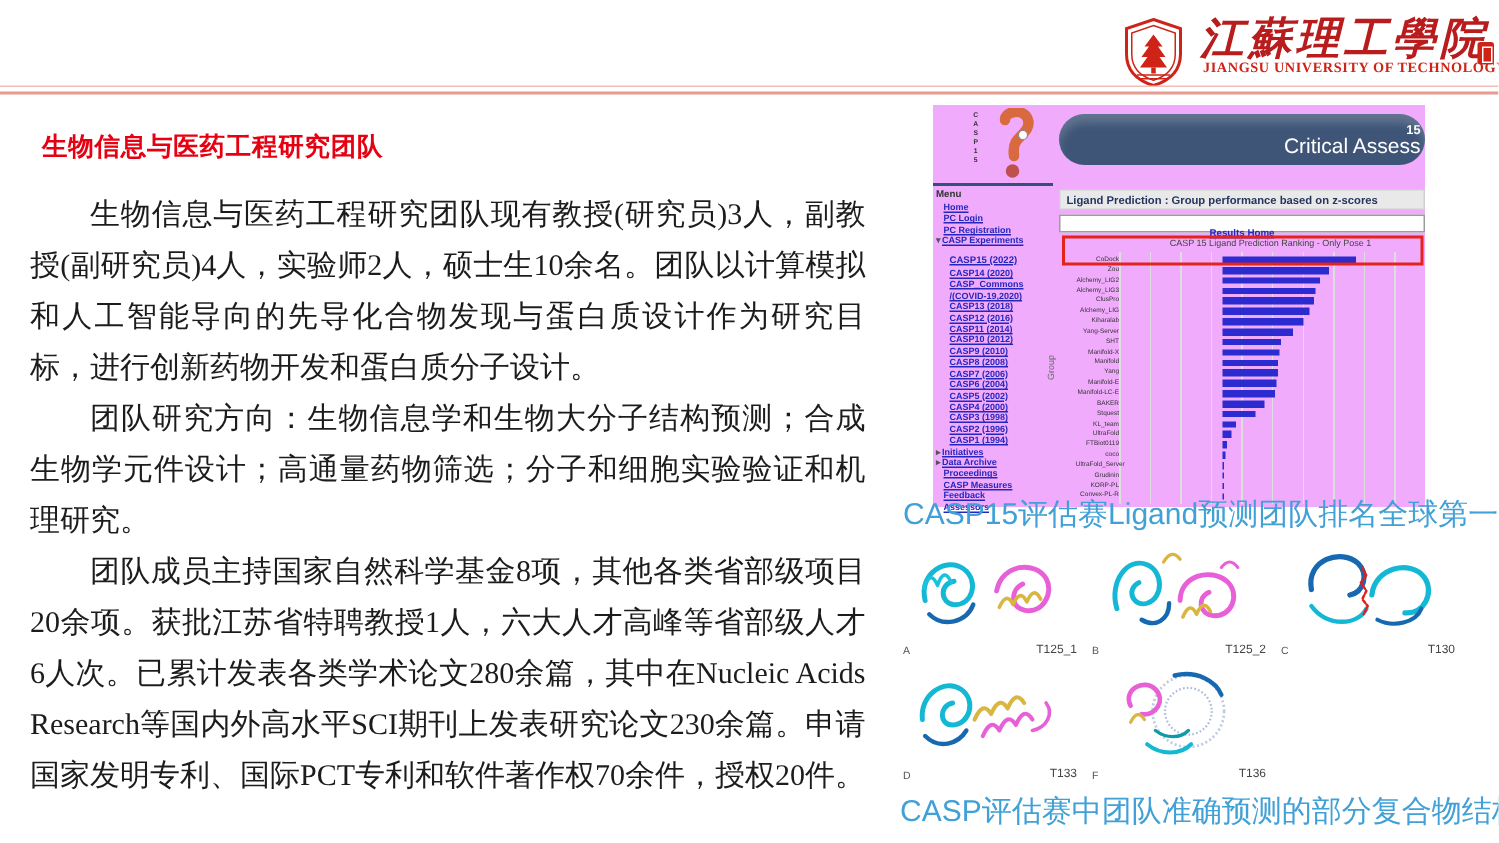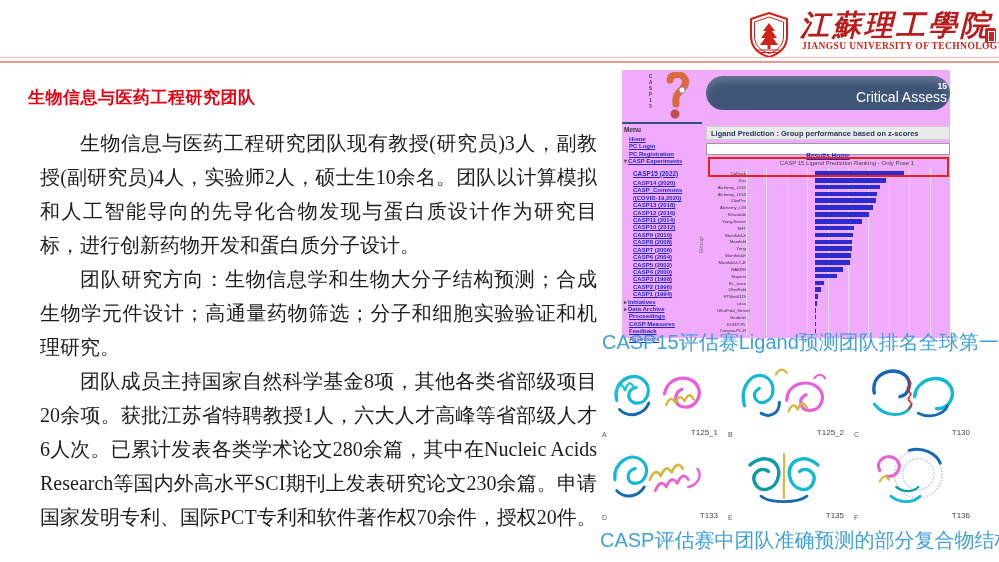--- a/index.html
+++ b/index.html
@@ -17,21 +17,21 @@
   .corner-seal { position:absolute; right:3px; top:28px; width:11px; height:15px;
                  background:#cf2317; border-radius:2px; }
   .corner-seal::after { content:""; position:absolute; left:3px; top:3px; width:5px; height:9px;
                  border:1px solid #fff; }
   .rule1 { position:absolute; left:0; top:57px; width:999px; height:1px; background:#f0bdb8; }
   .rule2 { position:absolute; left:0; top:61px; width:999px; height:2px; background:#e59a92; }
 
   
   .article-title { position:absolute; left:28px; top:86px; font-size:17px; font-weight:bold;
                    color:#e60012; letter-spacing:0.5px; }
-  .article-body { position:absolute; left:40px; top:126px; width:557px;
+  .article-body { position:absolute; left:20px; top:126px; width:557px;
                   font-family:"Liberation Serif", serif; font-size:20px; line-height:34px;
                   color:#1c1c1c; text-align:justify; }
   .article-body p { text-indent:2em; }
 
   
   .casp-box { position:absolute; left:622px; top:70px; width:328px; height:268px; background:#f0abfc; }
   .casp-logo { position:absolute; left:18px; top:2px; width:60px; height:50px; }
   .casp-logo-letters { position:absolute; left:8px; top:2px; writing-mode:vertical-rl;
                        text-orientation:upright; font-size:4.5px; font-weight:bold; color:#333;
                        letter-spacing:1px; }
@@ -383,32 +383,20 @@
         <path class="ribbon" d="M46,40 q6,-14 12,-4 q6,-14 12,-4 q6,-14 12,-4" stroke="#d9b642" stroke-width="3.0"></path>
         <path class="ribbon" d="M52,52 q6,-14 12,-4 q6,-14 12,-4 q6,-14 12,-4" stroke="#e860d8" stroke-width="3.0"></path>
         <path class="ribbon" d="M88,48 C98,46 104,36 98,28" stroke="#e860d8" stroke-width="2.6"></path>
       </svg>
       <div class="pfoot">
         <span class="pletter">D</span>
         <span class="plabel">T133</span>
       </div>
     </div>
 
-    <div class="pcell">
-      <svg viewBox="0 0 110 72">
-        <path class="ribbon" d="M18,24 C34,10 52,20 49,36 C46,52 28,56 23,43 C19,33 30,25 38,31" stroke="#0f9aa8" stroke-width="3.8"></path>
-        <path class="ribbon" d="M92,24 C76,10 58,20 61,36 C64,52 82,56 87,43 C91,33 80,25 72,31" stroke="#14b8d4" stroke-width="3.8"></path>
-        <path class="ribbon" d="M55,12 C56,28 54,44 55,60" stroke="#d9b642" stroke-width="2.4"></path>
-        <path class="ribbon" d="M30,58 C40,66 70,66 80,58" stroke="#1668b0" stroke-width="3.0"></path>
-      </svg>
-      <div class="pfoot">
-        <span class="pletter">E</span>
-        <span class="plabel">T135</span>
-      </div>
-    </div>
 
     <div class="pcell">
       <svg viewBox="0 0 110 72">
         <circle cx="64" cy="34" r="26" fill="none" stroke="#c2cbe4" stroke-width="2" stroke-dasharray="1.5,1.8"></circle>
         <circle cx="64" cy="34" r="17" fill="none" stroke="#aebadd" stroke-width="1.6" stroke-dasharray="1.2,1.6"></circle>
         <path class="ribbon" d="M54,8 C70,4 84,12 88,22" stroke="#1668b0" stroke-width="3.2"></path>
         <path class="ribbon" d="M22,30 C16,18 32,10 40,18 C48,26 40,38 30,36" stroke="#e860d8" stroke-width="3.4"></path>
         <path class="ribbon" d="M22,42 q5,-10 10,-2" stroke="#d9b642" stroke-width="2.4"></path>
         <path class="ribbon" d="M34,58 C44,66 58,66 66,58" stroke="#14b8d4" stroke-width="3.0"></path>
         <path class="ribbon" d="M40,48 C48,54 58,54 64,48" stroke="#0f9aa8" stroke-width="2.4"></path>

